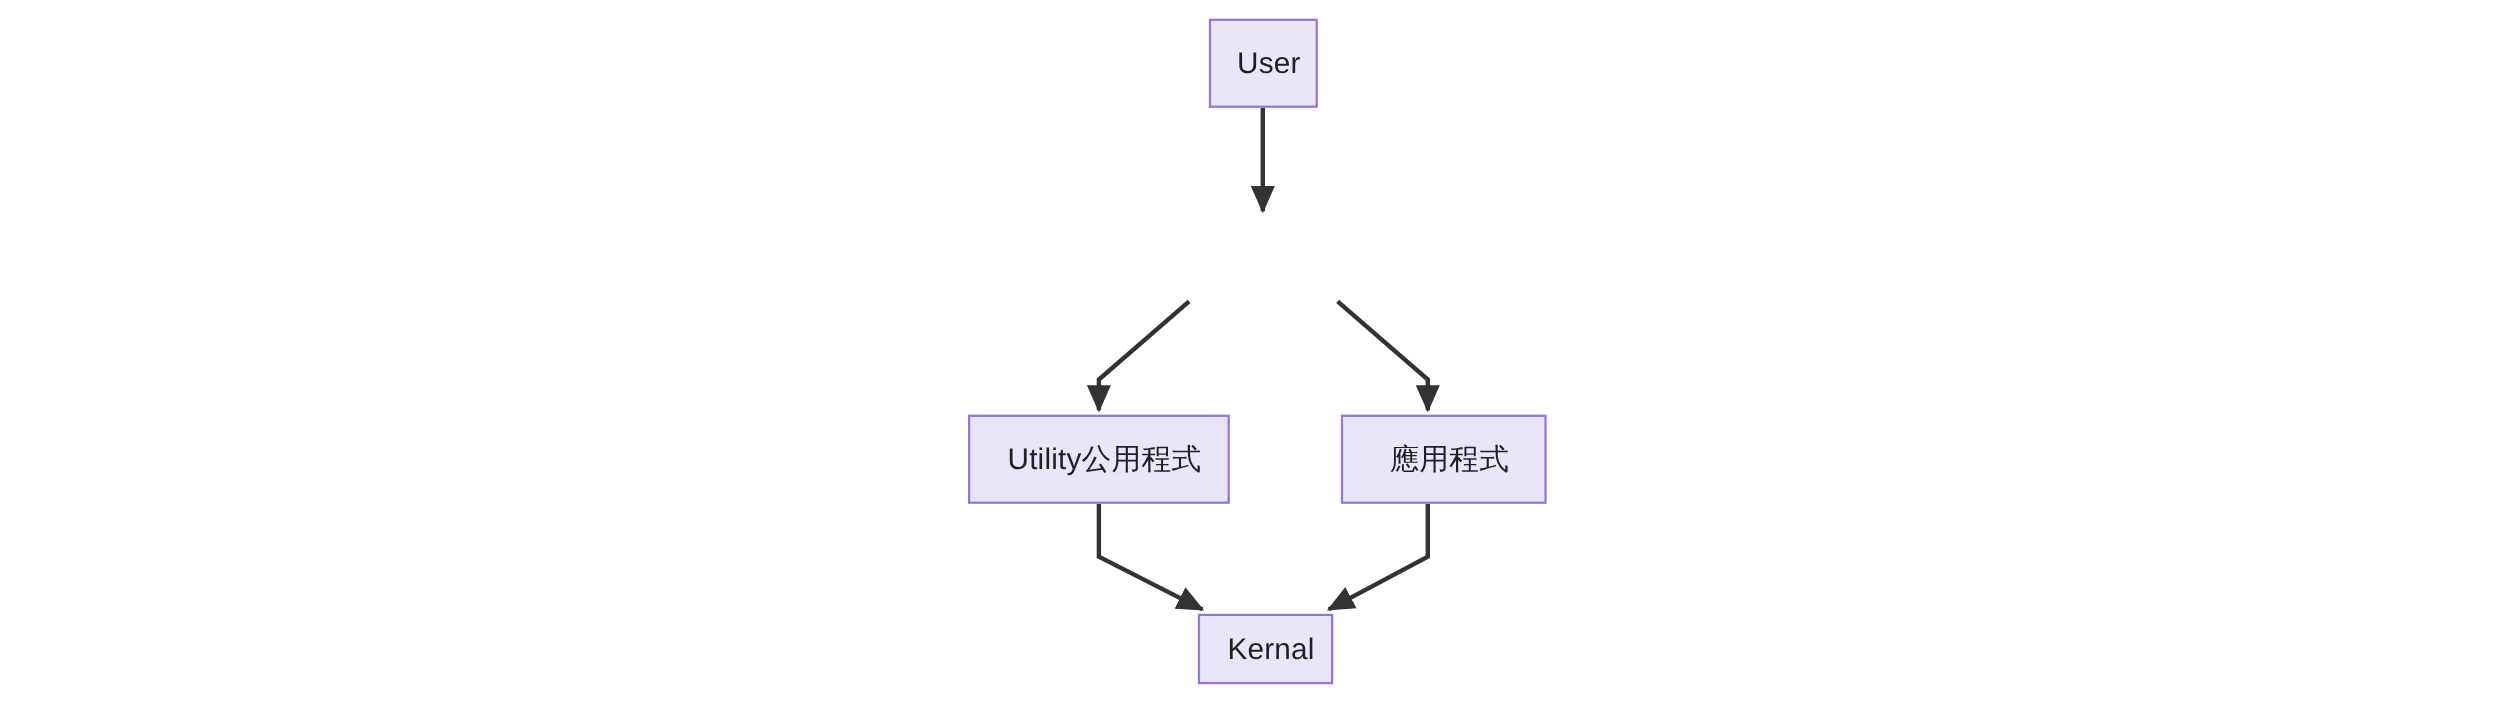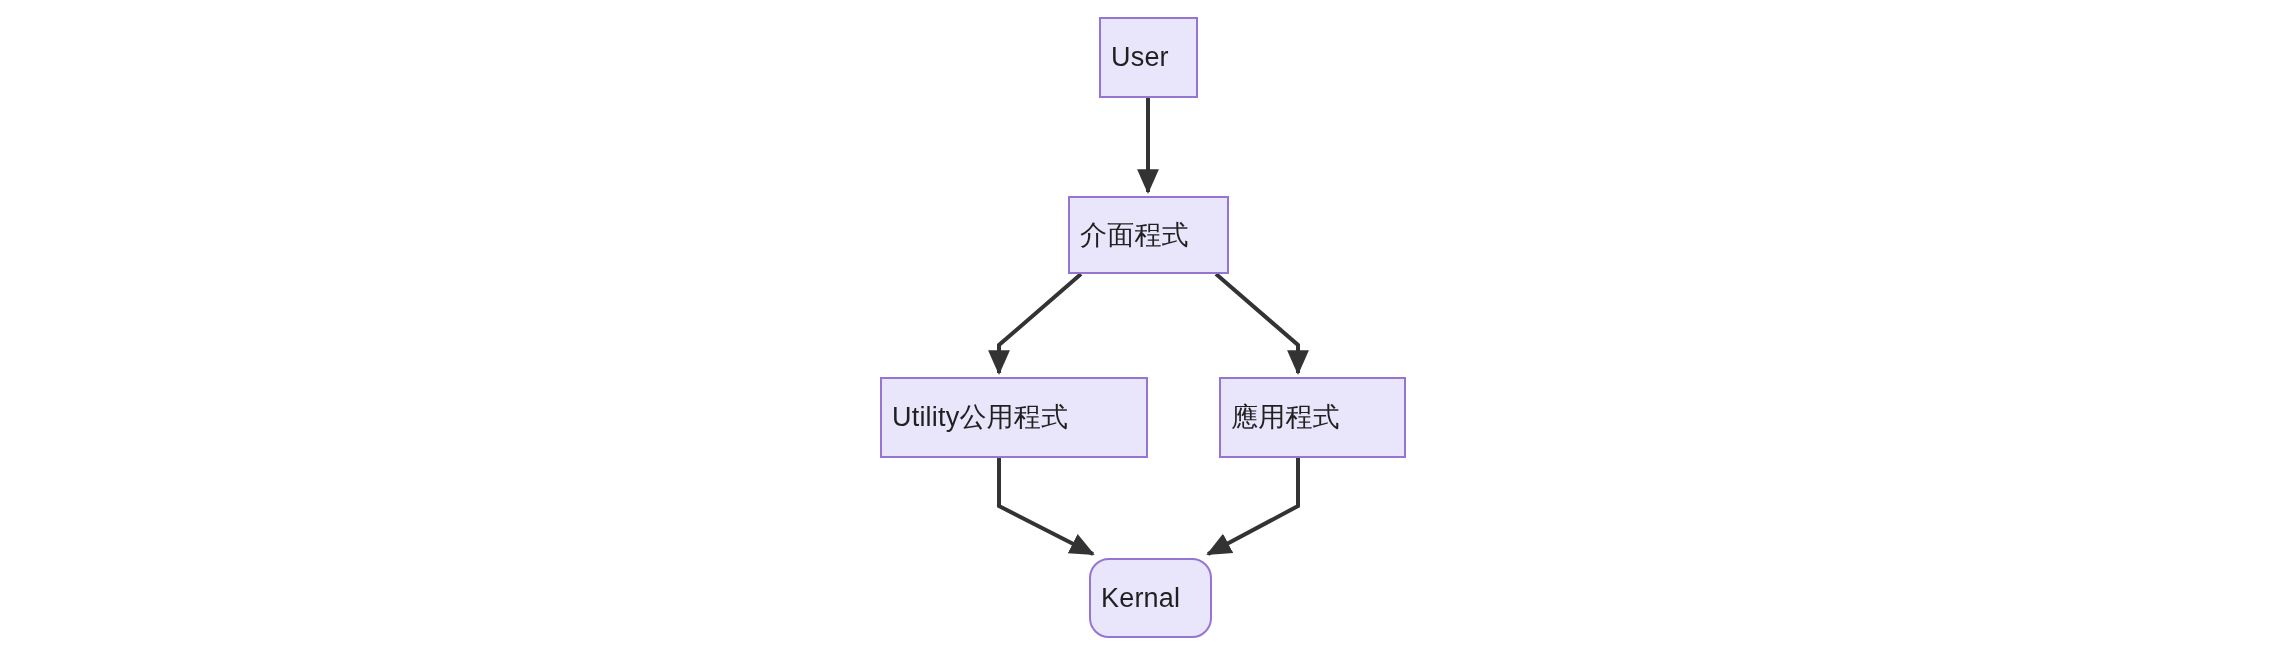--- a/index.html
+++ b/index.html
@@ -27,38 +27,39 @@
     width: 2280px;
     height: 662px;
   }
   .node {
     position: absolute;
     box-sizing: border-box;
     background: #e9e5fb;
     border: 2px solid #9674d4;
     display: flex;
     align-items: center;
-    justify-content: flex-start;
+    justify-content: center;
     color: #1f2020;
     font-size: 27px;
     line-height: 1;
     letter-spacing: 0.2px;
     white-space: nowrap;
     z-index: 2;
+    padding-left: 10px;
   }
   .node-label {
     display: block;
     padding: 0 10px;
   }
   
   #node-user        { left: 1099px; top: 17px;  width: 99px;  height: 81px; }
   #node-interface   { left: 1068px; top: 196px; width: 161px; height: 78px; }
-  #node-utility     { left: 880px;  top: 377px; width: 268px; height: 81px; }
+  #node-utility     { left: 880px;  top: 377px; width: 238px; height: 81px; }
   #node-application { left: 1219px; top: 377px; width: 187px; height: 81px; }
-  #node-kernal      { left: 1089px; top: 558px; width: 123px; height: 80px; border-radius: 20px; }
+  #node-kernal      { left: 1089px; top: 558px; width: 123px; height: 64px; }
 </style>
 </head>
 <body>
 
 <div id="diagram-root">
 
   <svg id="edge-layer" viewBox="0 0 2280 662" width="2280" height="662" xmlns="http://www.w3.org/2000/svg">
     <defs>
       <marker id="arrowhead" viewBox="0 0 10 10" refX="9.2" refY="5" markerWidth="6.2" markerHeight="6.2" markerUnits="strokeWidth" orient="auto-start-reverse">
         <path d="M 0 0.6 L 10 5 L 0 9.4 z" fill="#333333"></path>
@@ -73,23 +74,20 @@
 
     <path d="M 999,458 L 999,506 L 1093,554" fill="none" stroke="#333333" stroke-width="4" stroke-linejoin="miter" marker-end="url(#arrowhead)"></path>
 
     <path d="M 1298,458 L 1298,506 L 1208,554" fill="none" stroke="#333333" stroke-width="4" stroke-linejoin="miter" marker-end="url(#arrowhead)"></path>
   </svg>
 
   <div class="node" id="node-user">
     <span class="node-label">User</span>
   </div>
 
-  <div class="node" id="node-interface">
-    <span class="node-label">介面程式</span>
-  </div>
 
   <div class="node" id="node-utility">
     <span class="node-label">Utility公用程式</span>
   </div>
 
   <div class="node" id="node-application">
     <span class="node-label">應用程式</span>
   </div>
 
   <div class="node" id="node-kernal">

